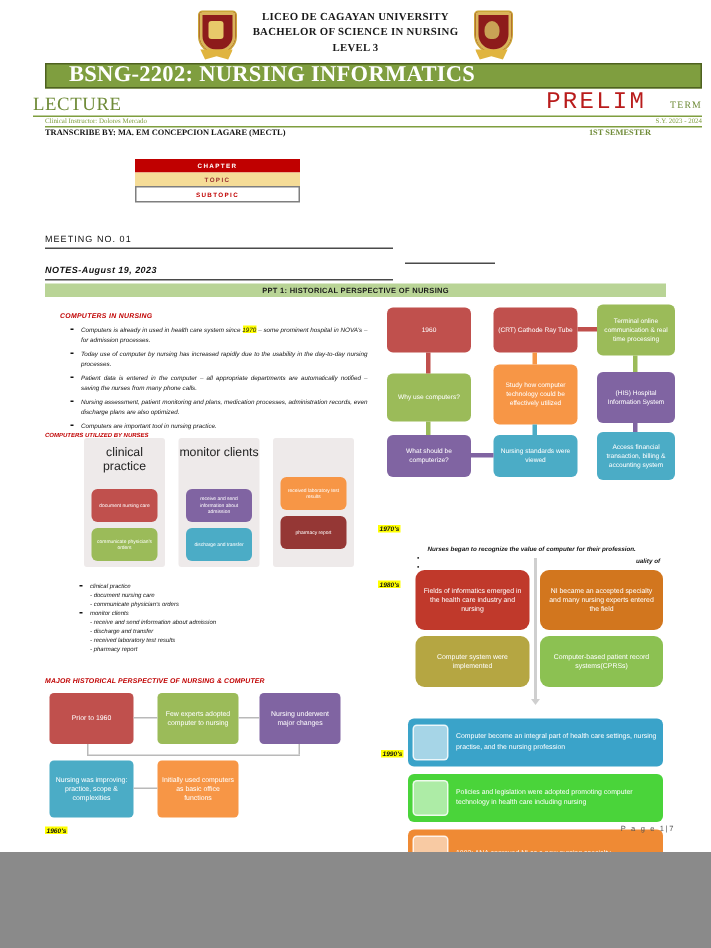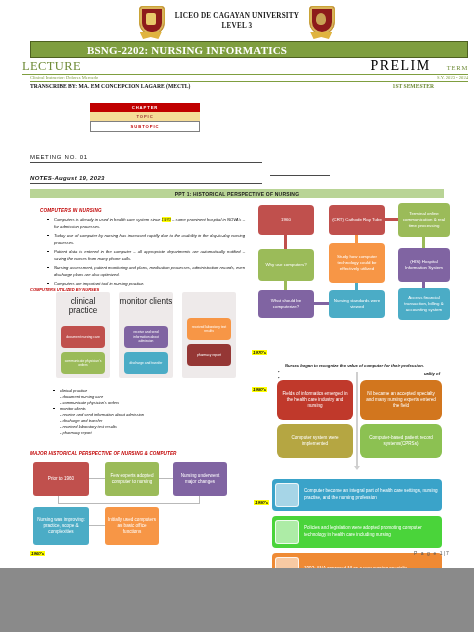--- a/index.html
+++ b/index.html
@@ -26,30 +26,30 @@
   }
   .seal2 .s1{border-radius:3px 3px 14px 14px;background:#8d1b1b;}
   .seal2 .s1:after{background:#c9a255;border-radius:50% 50% 40% 40%;}
   .hdr-txt{text-align:center;font-family:"Liberation Serif",serif;font-weight:bold;font-size:7.2px;
     letter-spacing:.2px;line-height:1.45;color:#1a1a1a;}
   .course-bar{
     margin:3px 6px 0 30px;background:#7f9e3f;border:1px solid #4e6120;height:15px;
     display:flex;align-items:center;
   }
   .course-bar span{
-    font-family:"Liberation Serif",serif;font-weight:bold;font-size:11px;color:#ffffff;
-    padding-left:20px;letter-spacing:.2px;margin-left:36px;
+    font-family:"Liberation Serif",serif;font-weight:bold;font-size:15px;color:#ffffff;
+    padding-left:15px;letter-spacing:.2px;
   }
   .lecrow{
     margin:0 6px 0 22px;border-bottom:1.3px solid #7f9e3f;display:flex;align-items:flex-end;
     justify-content:space-between;padding-bottom:0px;
   }
   .lecrow .lec{font-family:"Liberation Serif",serif;font-size:12.5px;color:#6f8b38;letter-spacing:.4px;}
   .lecrow .right{display:flex;align-items:baseline;gap:16px;}
-  .lecrow .prelim{font-family:Liberation Serif, serif;font-size:14px;color:#000000;letter-spacing:1.5px;}
+  .lecrow .prelim{font-family:Liberation Mono, monospace;font-size:16px;color:#b91c1c;letter-spacing:1.5px;}
   .lecrow .term{font-family:"Liberation Serif",serif;font-size:6.5px;color:#6f8b38;letter-spacing:.8px;}
   .instrow{
     margin:0 6px 0 30px;border-bottom:1.3px solid #7f9e3f;display:flex;align-items:flex-end;
     justify-content:space-between;
   }
   .instrow .ins{font-family:"Liberation Serif",serif;font-size:4.6px;color:#7f9e3f;padding-bottom:1px;}
   .instrow .sy{font-family:"Liberation Serif",serif;font-size:4.6px;color:#7f9e3f;padding-bottom:1px;}
   .transrow{margin:1px 6px 0 30px;display:flex;justify-content:space-between;align-items:baseline;}
   .transrow .tr{font-family:"Liberation Serif",serif;font-weight:bold;font-size:5.6px;color:#111;}
   .transrow .sem{font-family:"Liberation Serif",serif;font-weight:bold;font-size:5.6px;color:#6f8b38;padding-right:34px;}
@@ -159,20 +159,21 @@
 
 <div class="page">
 
   <div class="hdr">
     <div class="seal">
       <div class="s1"></div>
         <div class="ribbon"></div>
     </div>
     <div class="hdr-txt">
       <div>LICEO DE CAGAYAN UNIVERSITY</div>
+      <div>BACHELOR OF SCIENCE IN NURSING</div>
       <div>LEVEL 3</div>
     </div>
     <div class="seal seal2">
       <div class="s1"></div>
         <div class="ribbon"></div>
     </div>
   </div>
 
   <div class="course-bar">
     <span>BSNG-2202: NURSING INFORMATICS</span>

